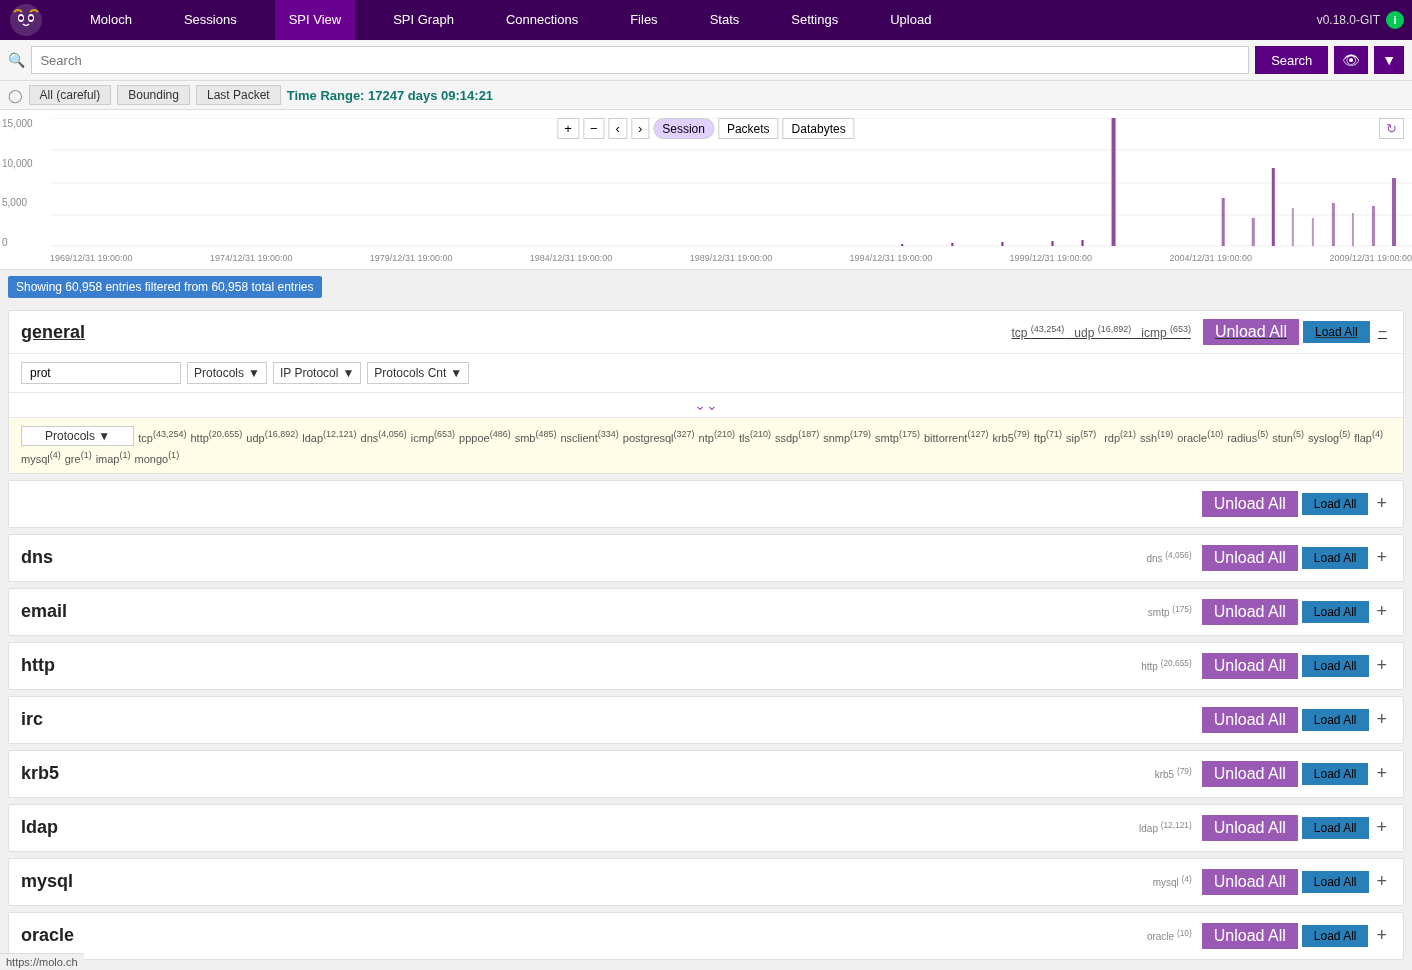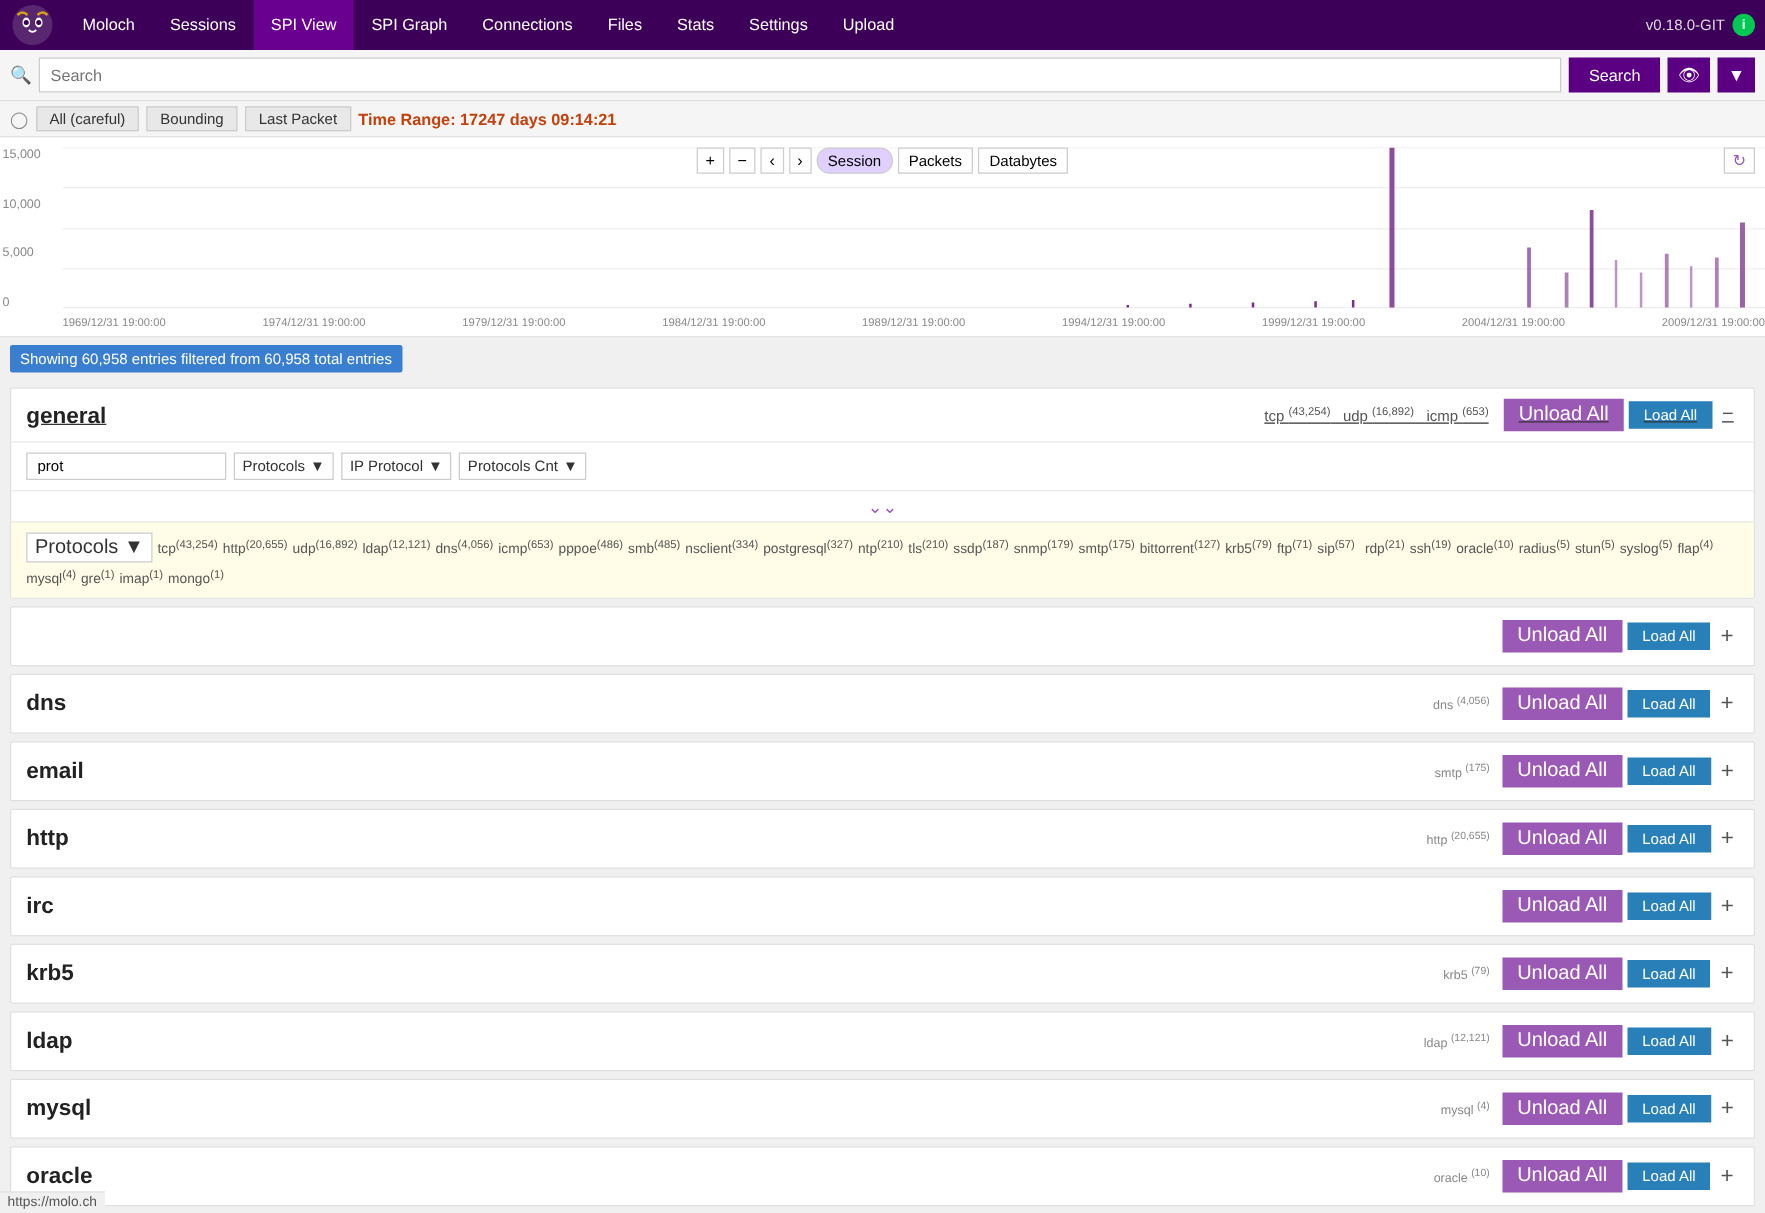--- a/index.html
+++ b/index.html
@@ -5,20 +5,21 @@
     * { box-sizing: border-box; margin: 0; padding: 0; }
     body { font-family: Arial, sans-serif; font-size: 12px; background: #f0f0f0; color: #333; }
 
     
     .top-nav {
       background: #3d0058;
       display: flex;
       align-items: center;
       height: 40px;
       padding: 0 8px;
+      gap: 24px;
     }
     .top-nav .logo {
       width: 36px;
       height: 36px;
       margin-right: 8px;
     }
     .nav-item {
       color: #fff;
       padding: 0 14px;
       height: 40px;
@@ -113,21 +114,21 @@
     .filter-bar .clock-icon { color: #888; font-size: 13px; }
     .filter-tag {
       background: #e8e8e8;
       border: 1px solid #ccc;
       padding: 2px 10px;
       font-size: 12px;
       cursor: pointer;
       border-radius: 0;
     }
     .time-range {
-      color: #c2410c;
+      color: #0f766e;
       font-size: 13px;
       font-weight: bold;
       text-align: center;
     }
 
     
     .chart-container {
       background: #fff;
       position: relative;
       padding: 8px 0 0 50px;
@@ -242,21 +243,21 @@
       background: #9b59b6;
       color: #fff;
       border: none;
       padding: 4px 12px;
       cursor: pointer;
       font-size: 16px;
       margin-right: 4px;
     }
     .load-btn {
       background: #2980b9;
-      color: #ffffff;
+      color: #000000;
       border: none;
       padding: 4px 12px;
       cursor: pointer;
       font-size: 12px;
       margin-right: 4px;
     }
     .collapse-btn {
       background: none;
       border: none;
       cursor: pointer;
@@ -308,22 +309,22 @@
       padding: 8px 12px;
       display: flex;
       flex-wrap: wrap;
       gap: 4px;
       align-items: center;
       border-top: 1px solid #e8e8e8;
     }
     .protocol-dropdown {
       border: 1px solid #ccc;
       background: #fff;
-      padding: 2px 6px;
-      font-size: 16px;
+      padding: 2px 23px;
+      font-size: 12px;
       cursor: pointer;
     }
     .proto-tag {
       font-size: 11px;
       color: #555;
       cursor: pointer;
     }
     .proto-tag sup { font-size: 9px; }
 
     

